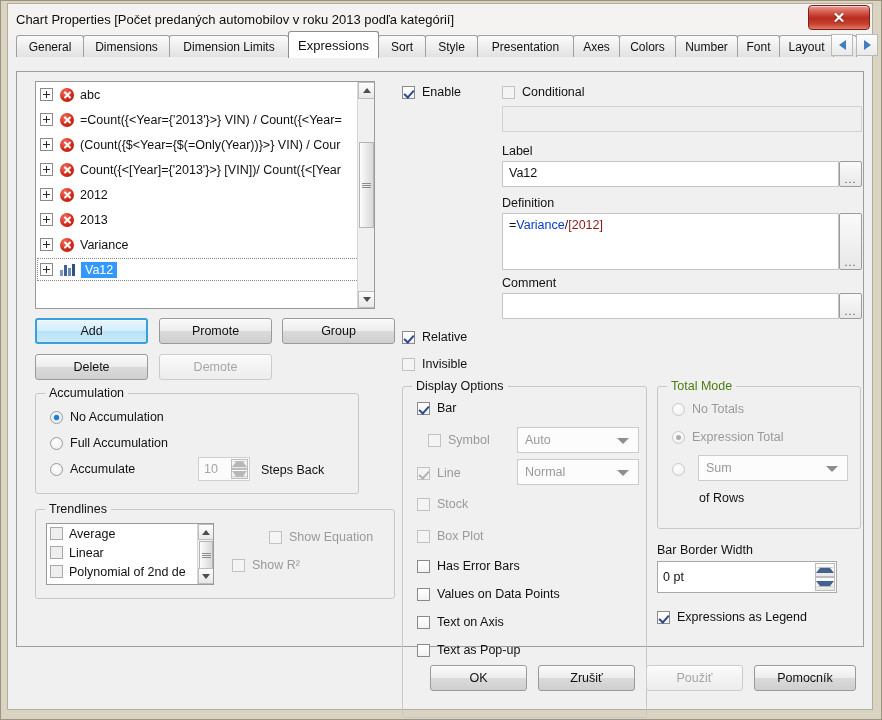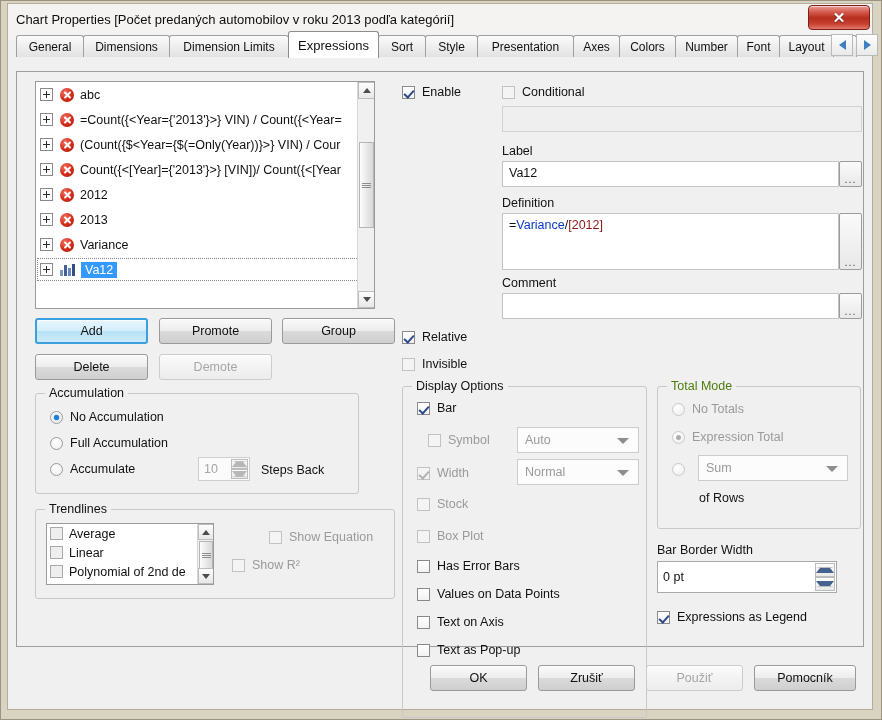--- a/index.html
+++ b/index.html
@@ -625,21 +625,21 @@
         <div class="ckrow" style="left:14px; top:14px;">
           <span class="cb checked"></span>
           <span>Bar</span>
         </div>
         <div class="ckrow dim" style="left:14px; top:46px;margin-left:11px;">
           <span class="cb dim"></span>
           <span>Symbol</span>
         </div>
         <div class="ckrow dim" style="left:14px; top:79px;">
           <span class="cb dim checked"></span>
-          <span>Width</span>
+          <span>Line</span>
         </div>
         <div class="ckrow dim" style="left:14px; top:110px;">
           <span class="cb dim"></span>
           <span>Stock</span>
         </div>
         <div class="ckrow dim" style="left:14px; top:142px;">
           <span class="cb dim"></span>
           <span>Box Plot</span>
         </div>
         <div class="ckrow" style="left:14px; top:172px;">

